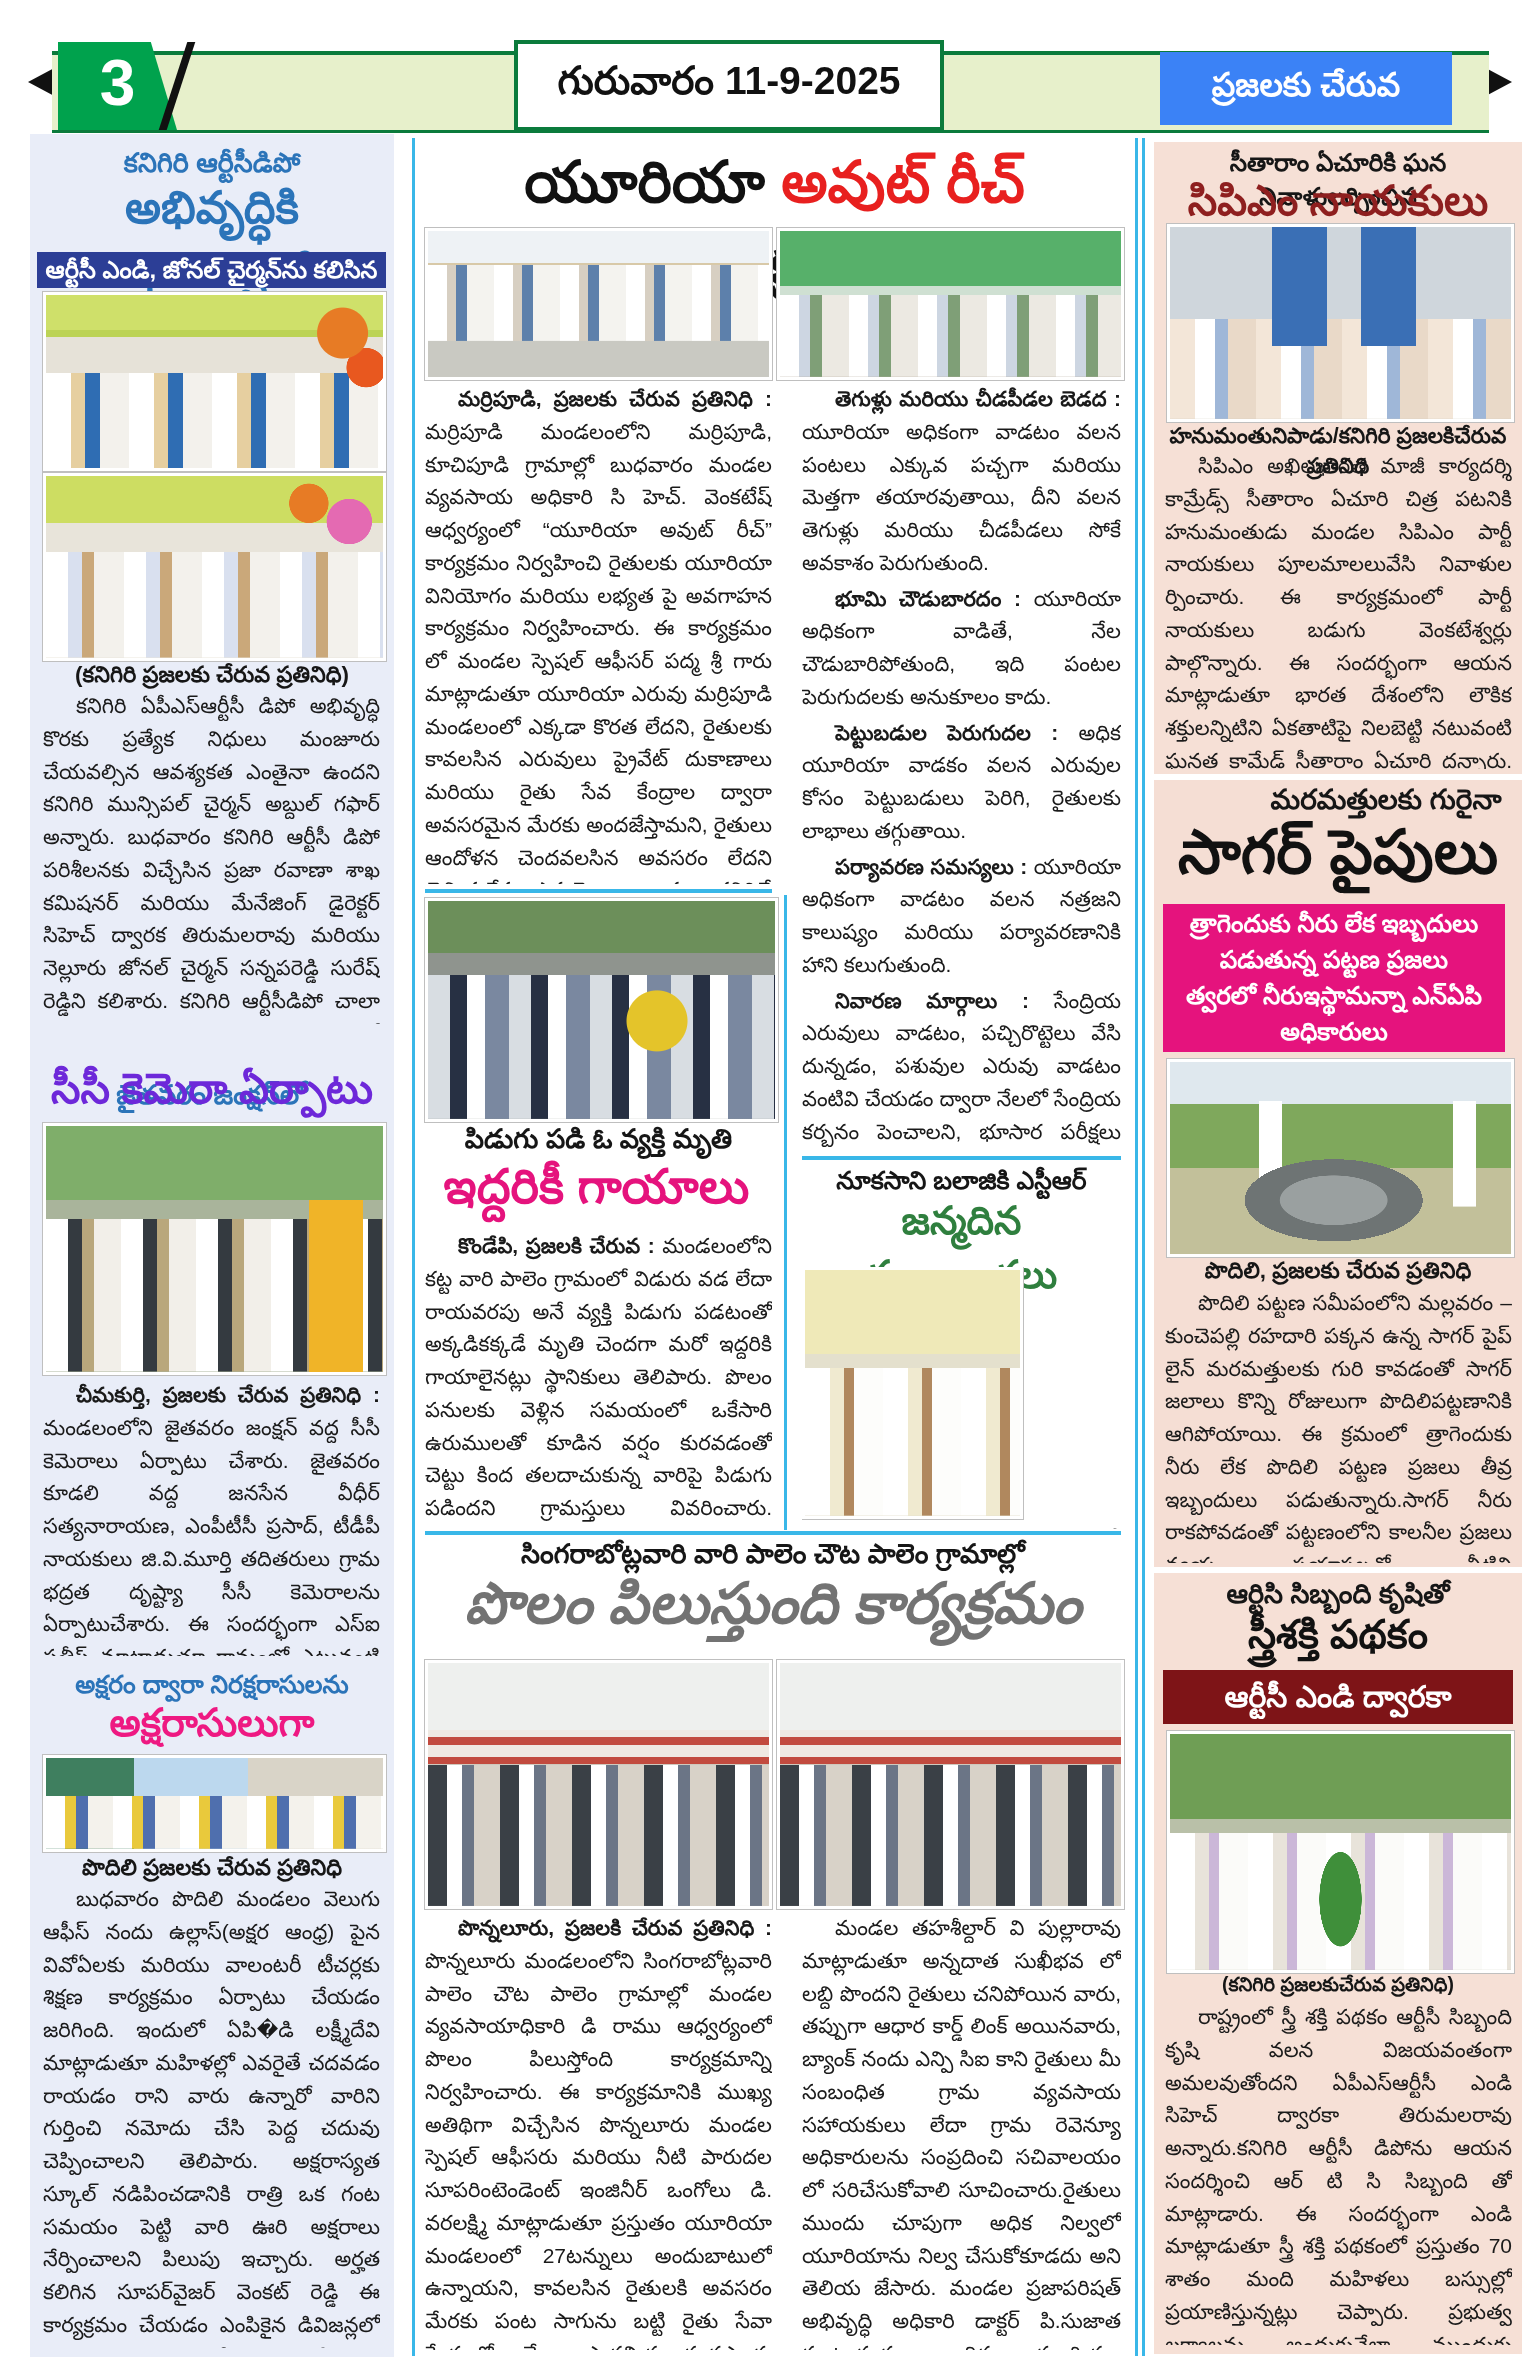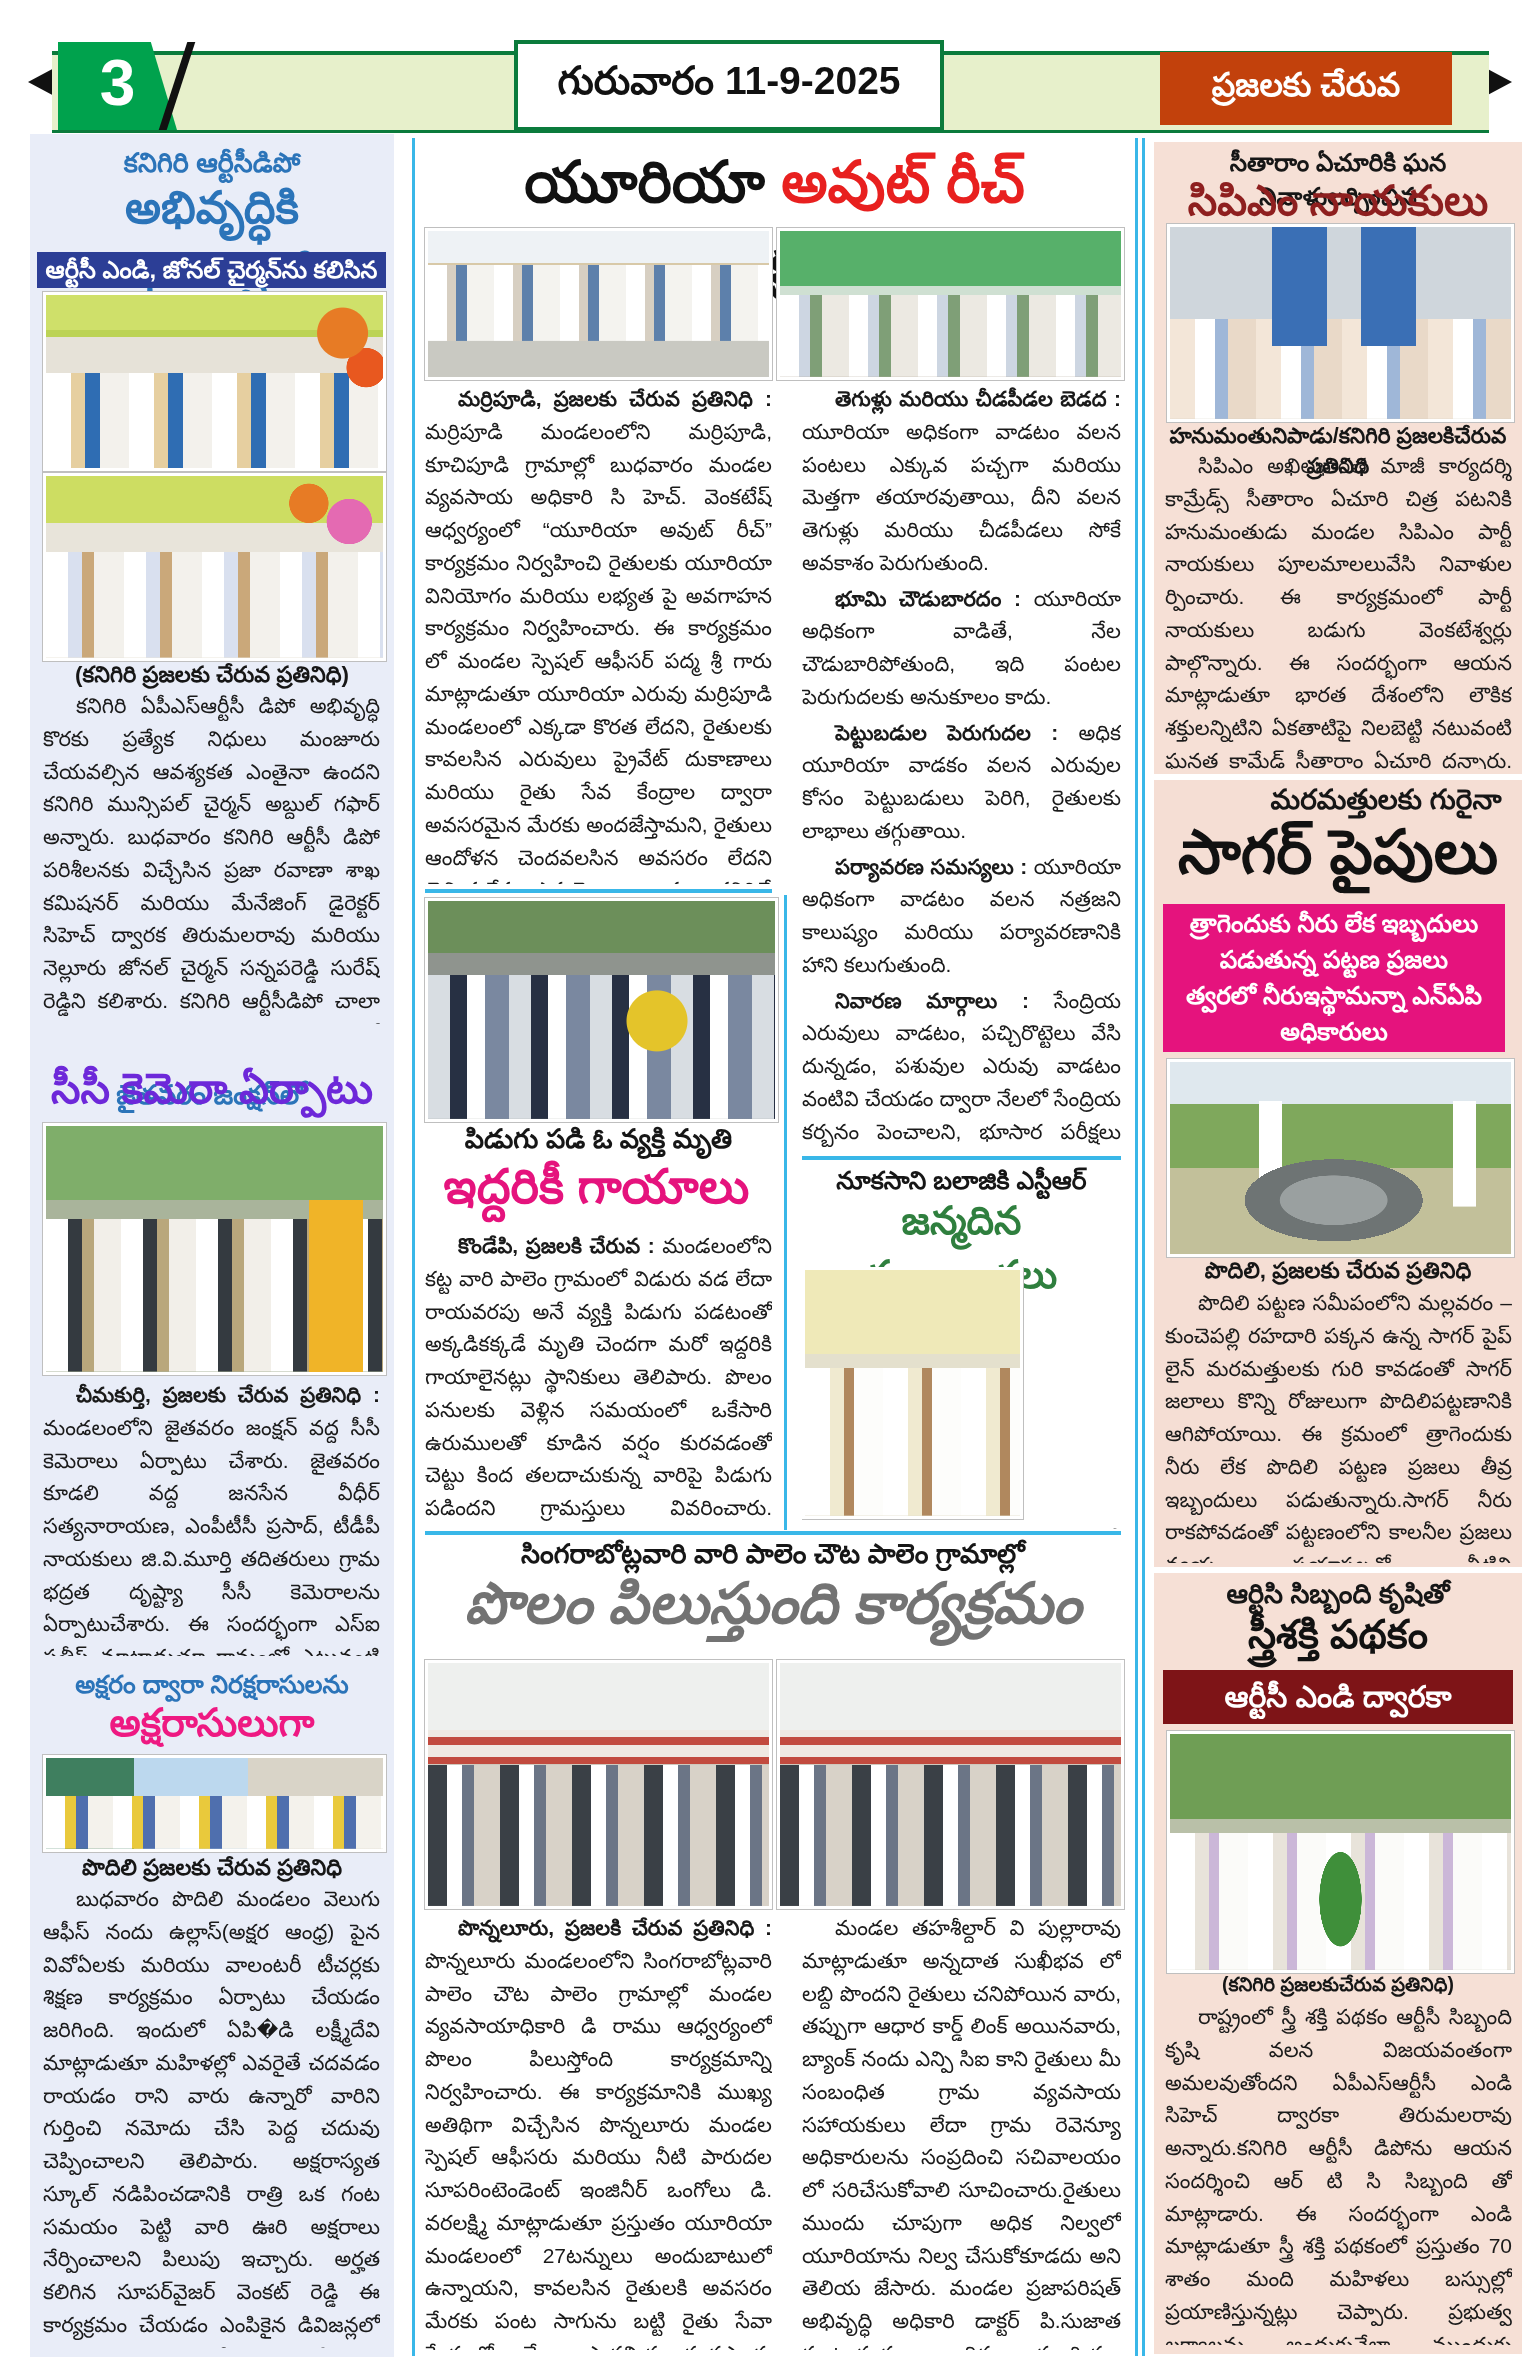--- a/index.html
+++ b/index.html
@@ -8,21 +8,21 @@
   .abs{position:absolute;}
   .center{text-align:center;}
   .clip{overflow:hidden;}
   
   .hdr-band{background:#e7f0cb;border-top:4.5px solid #0b7b3c;border-bottom:3px solid #0b7b3c;}
   .hdr-num{background:#00a24d;color:#fff;font-weight:bold;font-size:64px;line-height:83px;text-align:center;
            clip-path:polygon(0 0,78% 0,100% 100%,0 100%);}
   .hdr-slash{background:#111;transform:skewX(-18deg);}
   .hdr-date{background:#fff;border:4.5px solid #0b7b3c;font-weight:bold;font-size:39px;color:#111;
             display:flex;align-items:center;justify-content:center;}
-  .hdr-brand{background:#c2410c;color:#fff;font-weight:bold;font-size:33px;display:flex;align-items:center;justify-content:center;}
+  .hdr-brand{background:#3b82f6;color:#fff;font-weight:bold;font-size:33px;display:flex;align-items:center;justify-content:center;}
   .wedge-l{width:0;height:0;border-top:16.4px solid transparent;border-bottom:16.4px solid transparent;border-right:30px solid #111;}
   .wedge-r{width:0;height:0;border-top:16.4px solid transparent;border-bottom:16.4px solid transparent;border-left:30px solid #111;}
   
   .vrule{background:#39b7e8;width:3px;}
   .hrule{background:#39b7e8;height:3.7px;}
   
   .kicker-blue{color:#2b74b9;font-weight:bold;}
   .kicker-black{color:#161616;font-weight:bold;}
   .bt{font-size:21px;line-height:1.56;text-align:justify;}
   .bt p{margin:0 0 3px;text-indent:33px;}

